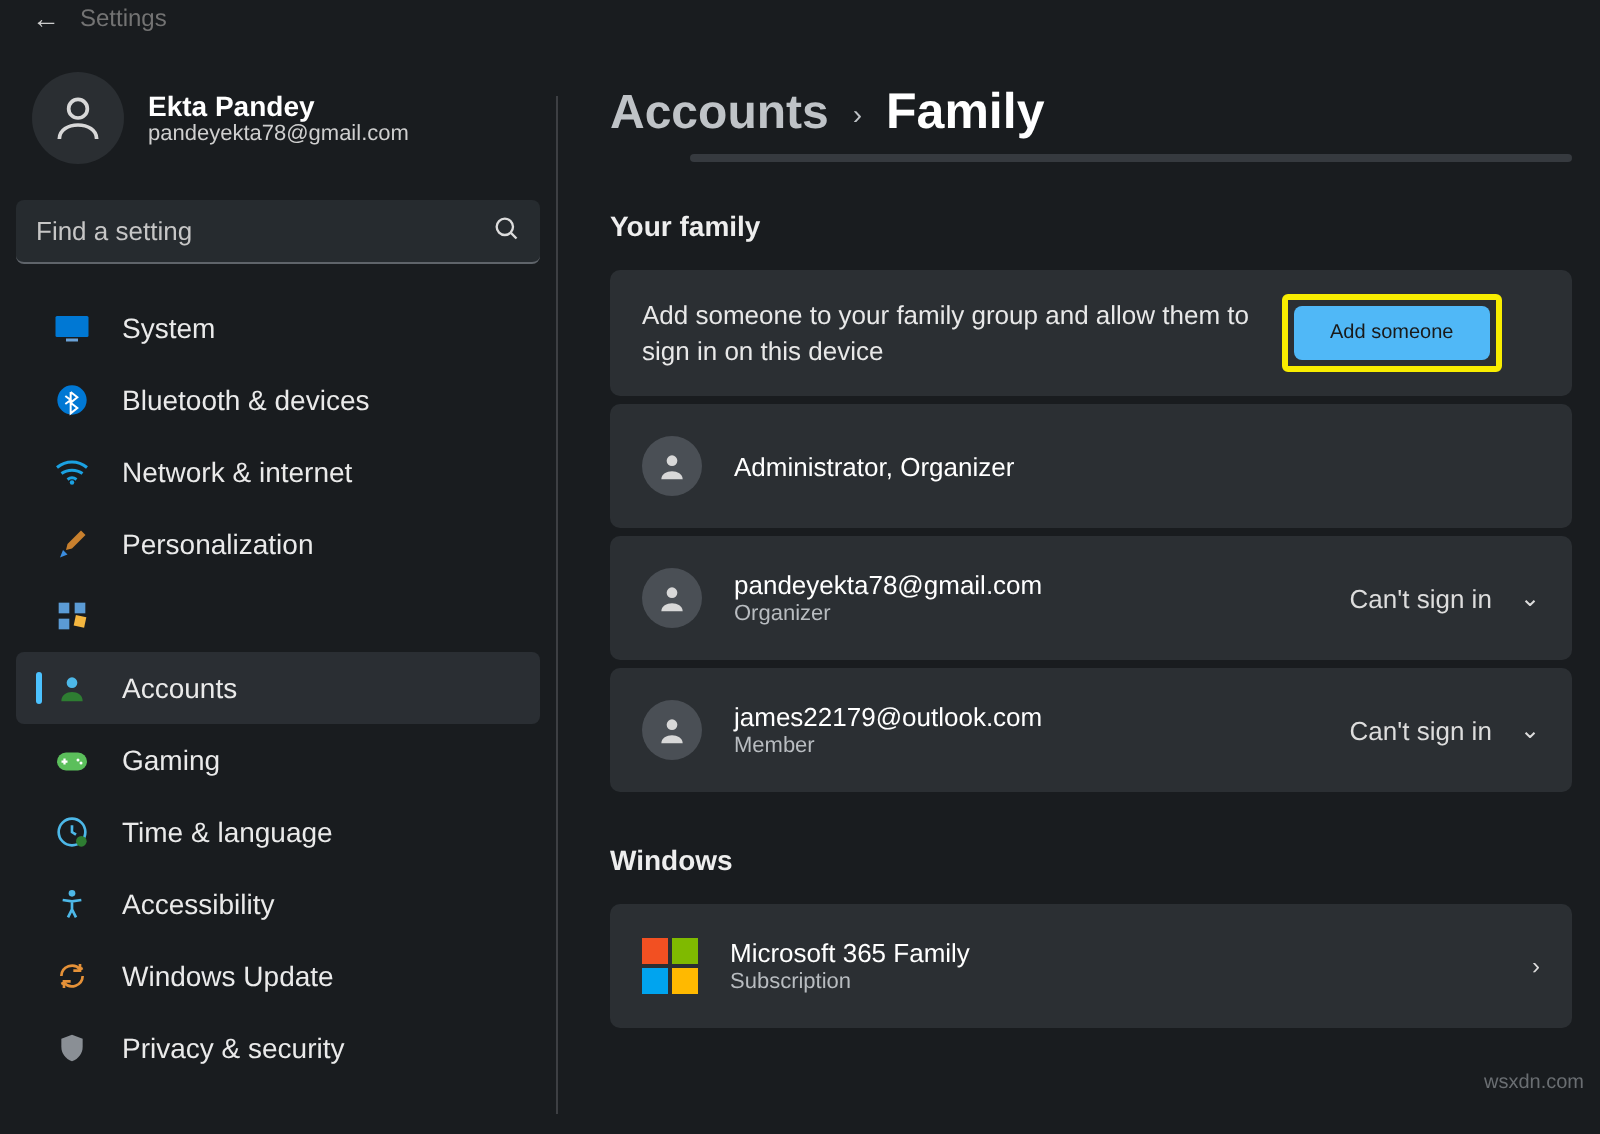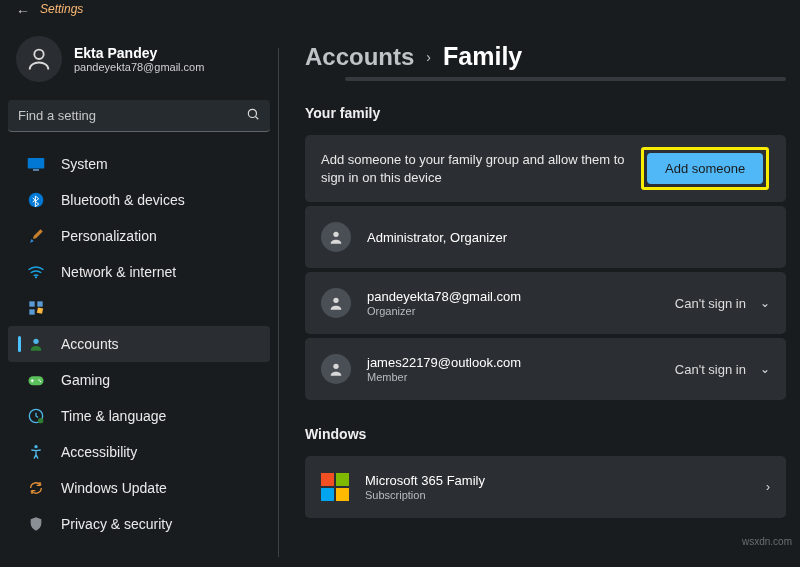--- a/index.html
+++ b/index.html
@@ -10,21 +10,21 @@
   color: #fff;
   overflow: hidden;
   position: relative;
 }
 .header-row {
   display: flex; align-items: center;
   padding: 0 0 0 16px;
   height: 18px;
 }
 .back-arrow { color: #ccc; font-size: 14px; margin-right: 10px; }
-.settings-title { color: #fdba74; font-size: 12px; font-style: italic; }
+.settings-title { color: #737373; font-size: 12px; }
 .layout { display: flex; height: calc(100% - 18px); }
 .sidebar { width: 278px; padding: 0 8px 0 8px; display: flex; flex-direction: column; }
 .user-block { display: flex; align-items: center; padding: 18px 8px 18px 8px; }
 .avatar {
   width: 46px; height: 46px; border-radius: 50%;
   background: #2a2e32; display: flex; align-items: center; justify-content: center;
   margin-right: 12px;
 }
 .user-name { font-size: 14px; font-weight: 600; }
 .user-email { font-size: 11px; color: #cfcfcf; }
@@ -65,21 +65,21 @@
 .card {
   background: #2b2f33; border-radius: 5px;
   padding: 12px 16px; margin-bottom: 4px;
   display: flex; align-items: center;
   min-height: 62px;
 }
 .card-text { flex: 1; font-size: 13px; color: #e8e8e8; line-height: 1.35; max-width: 320px; }
 .btn-add {
   background: #50b8f7; color: #1a1a1a;
   border: none; padding: 8px 18px; border-radius: 4px;
-  font-size: 13px; cursor: pointer;
+  font-size: 10px; cursor: pointer;
 }
 .highlight-ring { border: 3px solid #f8ed00; border-radius: 3px; padding: 3px; }
 
 .member-icon {
   width: 30px; height: 30px; border-radius: 50%;
   background: #4a4f55; display: flex; align-items: center; justify-content: center;
   margin-right: 16px; flex-shrink: 0;
 }
 .member-info { flex: 1; }
 .member-name { font-size: 13px; color: #fff; }
@@ -151,36 +151,36 @@
             <svg width="16" height="16" viewBox="0 0 24 24">
               <circle cx="12" cy="12" r="11" fill="#0078d4"></circle>
               <path d="M11 6l5 4-5 4 5 4-5 4V6M7 9l4 3-4 3" stroke="#fff" stroke-width="1.5" fill="none"></path>
             </svg>
           </span>
         <span class="nav-label">Bluetooth &amp; devices</span>
       </div>
       <div class="nav-item">
         <span class="mark"></span>
         <span class="nav-icon">
+            <svg width="18" height="14" viewBox="0 0 24 18">
+              <path d="M2 6c6-5 14-5 20 0M5 10c4-3 10-3 14 0M9 14c2-1.5 4-1.5 6 0" stroke="#1ba1e2" stroke-width="2" fill="none"></path>
+              <circle cx="12" cy="16" r="1.5" fill="#1ba1e2"></circle>
+            </svg>
+          </span>
+        <span class="nav-label">Network &amp; internet</span>
+      </div>
+      <div class="nav-item">
+        <span class="mark"></span>
+        <span class="nav-icon">
             <svg width="18" height="18" viewBox="0 0 24 24">
               <path d="M18 3l3 3-9 9-4 1 1-4z" fill="#c8802e"></path>
               <path d="M6 16l-2 5 5-2z" fill="#3b8de0"></path>
             </svg>
           </span>
         <span class="nav-label">Personalization</span>
-      </div>
-      <div class="nav-item">
-        <span class="mark"></span>
-        <span class="nav-icon">
-            <svg width="18" height="14" viewBox="0 0 24 18">
-              <path d="M2 6c6-5 14-5 20 0M5 10c4-3 10-3 14 0M9 14c2-1.5 4-1.5 6 0" stroke="#1ba1e2" stroke-width="2" fill="none"></path>
-              <circle cx="12" cy="16" r="1.5" fill="#1ba1e2"></circle>
-            </svg>
-          </span>
-        <span class="nav-label">Network &amp; internet</span>
       </div>
       <div class="nav-item">
         <span class="mark"></span>
         <span class="nav-icon">
             <svg width="16" height="16" viewBox="0 0 24 24">
               <rect x="2" y="2" width="8" height="8" fill="#5b9bd5"></rect>
               <rect x="14" y="2" width="8" height="8" fill="#5b9bd5"></rect>
               <rect x="2" y="14" width="8" height="8" fill="#5b9bd5"></rect>
               <rect x="14" y="12" width="8" height="8" fill="#f4b63f" transform="rotate(12 18 16)"></rect>
             </svg>

